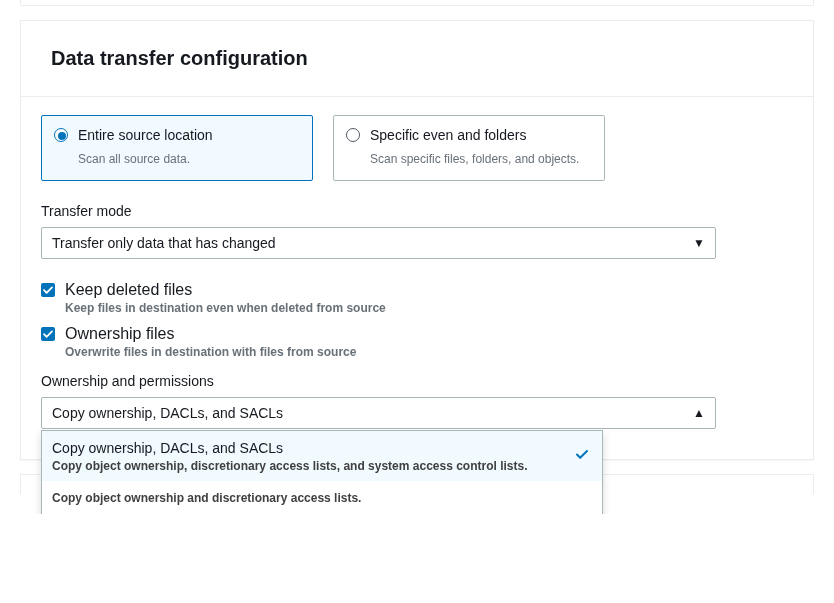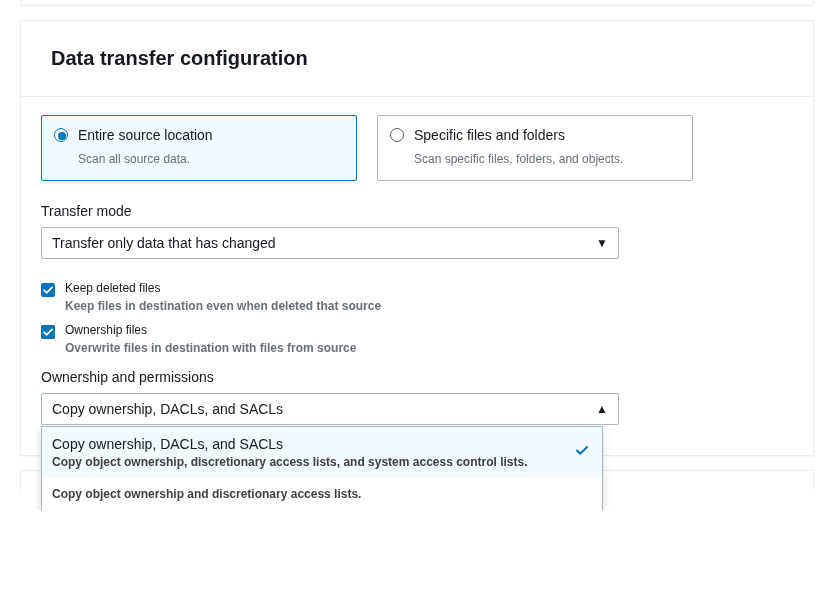--- a/index.html
+++ b/index.html
@@ -44,21 +44,21 @@
   .section-label {
     font-size: 14px;
     color: #16191f;
     margin-bottom: 8px;
   }
   .tile-row {
     display: flex;
     gap: 20px;
   }
   .tile {
-    width: 316px;
+    width: 272px;
     border: 1px solid #aab7b8;
     border-radius: 2px;
     padding: 10px 12px 14px 12px;
     display: flex;
     align-items: flex-start;
     gap: 10px;
     cursor: pointer;
     background: #fff;
   }
   .tile.selected {
@@ -92,21 +92,21 @@
     font-weight: 400;
     line-height: 1.3;
   }
   .tile-desc {
     font-size: 12px;
     color: #687078;
     margin-top: 8px;
   }
   .select {
     position: relative;
-    width: 578px;
+    width: 675px;
     border: 1px solid #aab7b8;
     border-radius: 2px;
     background: #fff;
     height: 32px;
     display: flex;
     align-items: center;
     padding: 0 34px 0 10px;
     font-size: 14px;
     color: #16191f;
     cursor: pointer;
@@ -134,21 +134,21 @@
     flex: 0 0 14px;
     margin-top: 2px;
     position: relative;
   }
   .checkbox svg {
     position: absolute;
     left: 1px;
     top: 1px;
   }
   .check-label {
-    font-size: 12px;
+    font-size: 16px;
     color: #16191f;
   }
   .check-desc {
     font-size: 12px;
     color: #687078;
     margin-top: 2px;
     margin-left: 24px;
     font-weight: 600;
   }
   .check-block { margin-bottom: 10px; }
@@ -219,21 +219,21 @@
         <div class="tile selected">
           <div class="radio checked"></div>
           <div>
             <div class="tile-title">Entire source location</div>
             <div class="tile-desc">Scan all source data.</div>
           </div>
         </div>
         <div class="tile">
           <div class="radio"></div>
           <div>
-            <div class="tile-title">Specific files and folders</div>
+            <div class="tile-title">Specific even and folders</div>
             <div class="tile-desc">Scan specific files, folders, and objects.</div>
           </div>
         </div>
       </div>
 
       <div class="gap-20"></div>
       <div class="section-label">Transfer mode</div>
       <div class="select">
         <span>Transfer only data that has changed</span>
         <span class="caret">▼</span>
@@ -242,21 +242,21 @@
       <div class="gap-20"></div>
       <div class="check-block">
         <div class="check-row">
           <div class="checkbox">
             <svg width="12" height="12" viewBox="0 0 12 12">
                 <path d="M2 6.2 L4.6 8.8 L10 3.4" stroke="#fff" stroke-width="1.8" fill="none" stroke-linecap="round" stroke-linejoin="round"></path>
               </svg>
           </div>
           <div class="check-label">Keep deleted files</div>
         </div>
-        <div class="check-desc">Keep files in destination even when deleted that source</div>
+        <div class="check-desc">Keep files in destination even when deleted from source</div>
       </div>
       <div class="check-block">
         <div class="check-row">
           <div class="checkbox">
             <svg width="12" height="12" viewBox="0 0 12 12">
                 <path d="M2 6.2 L4.6 8.8 L10 3.4" stroke="#fff" stroke-width="1.8" fill="none" stroke-linecap="round" stroke-linejoin="round"></path>
               </svg>
           </div>
           <div class="check-label">Ownership files</div>
         </div>

